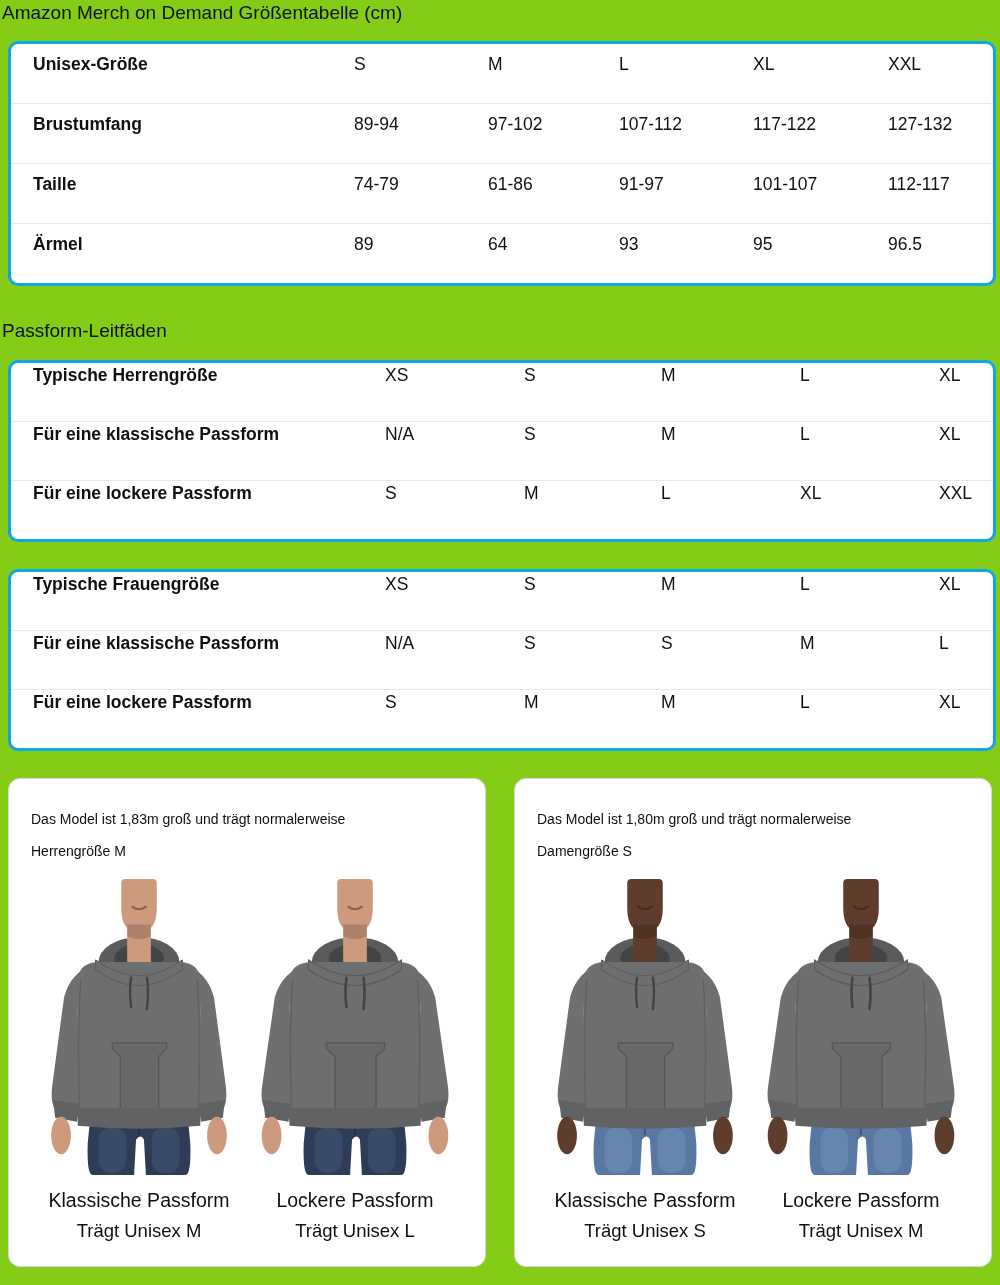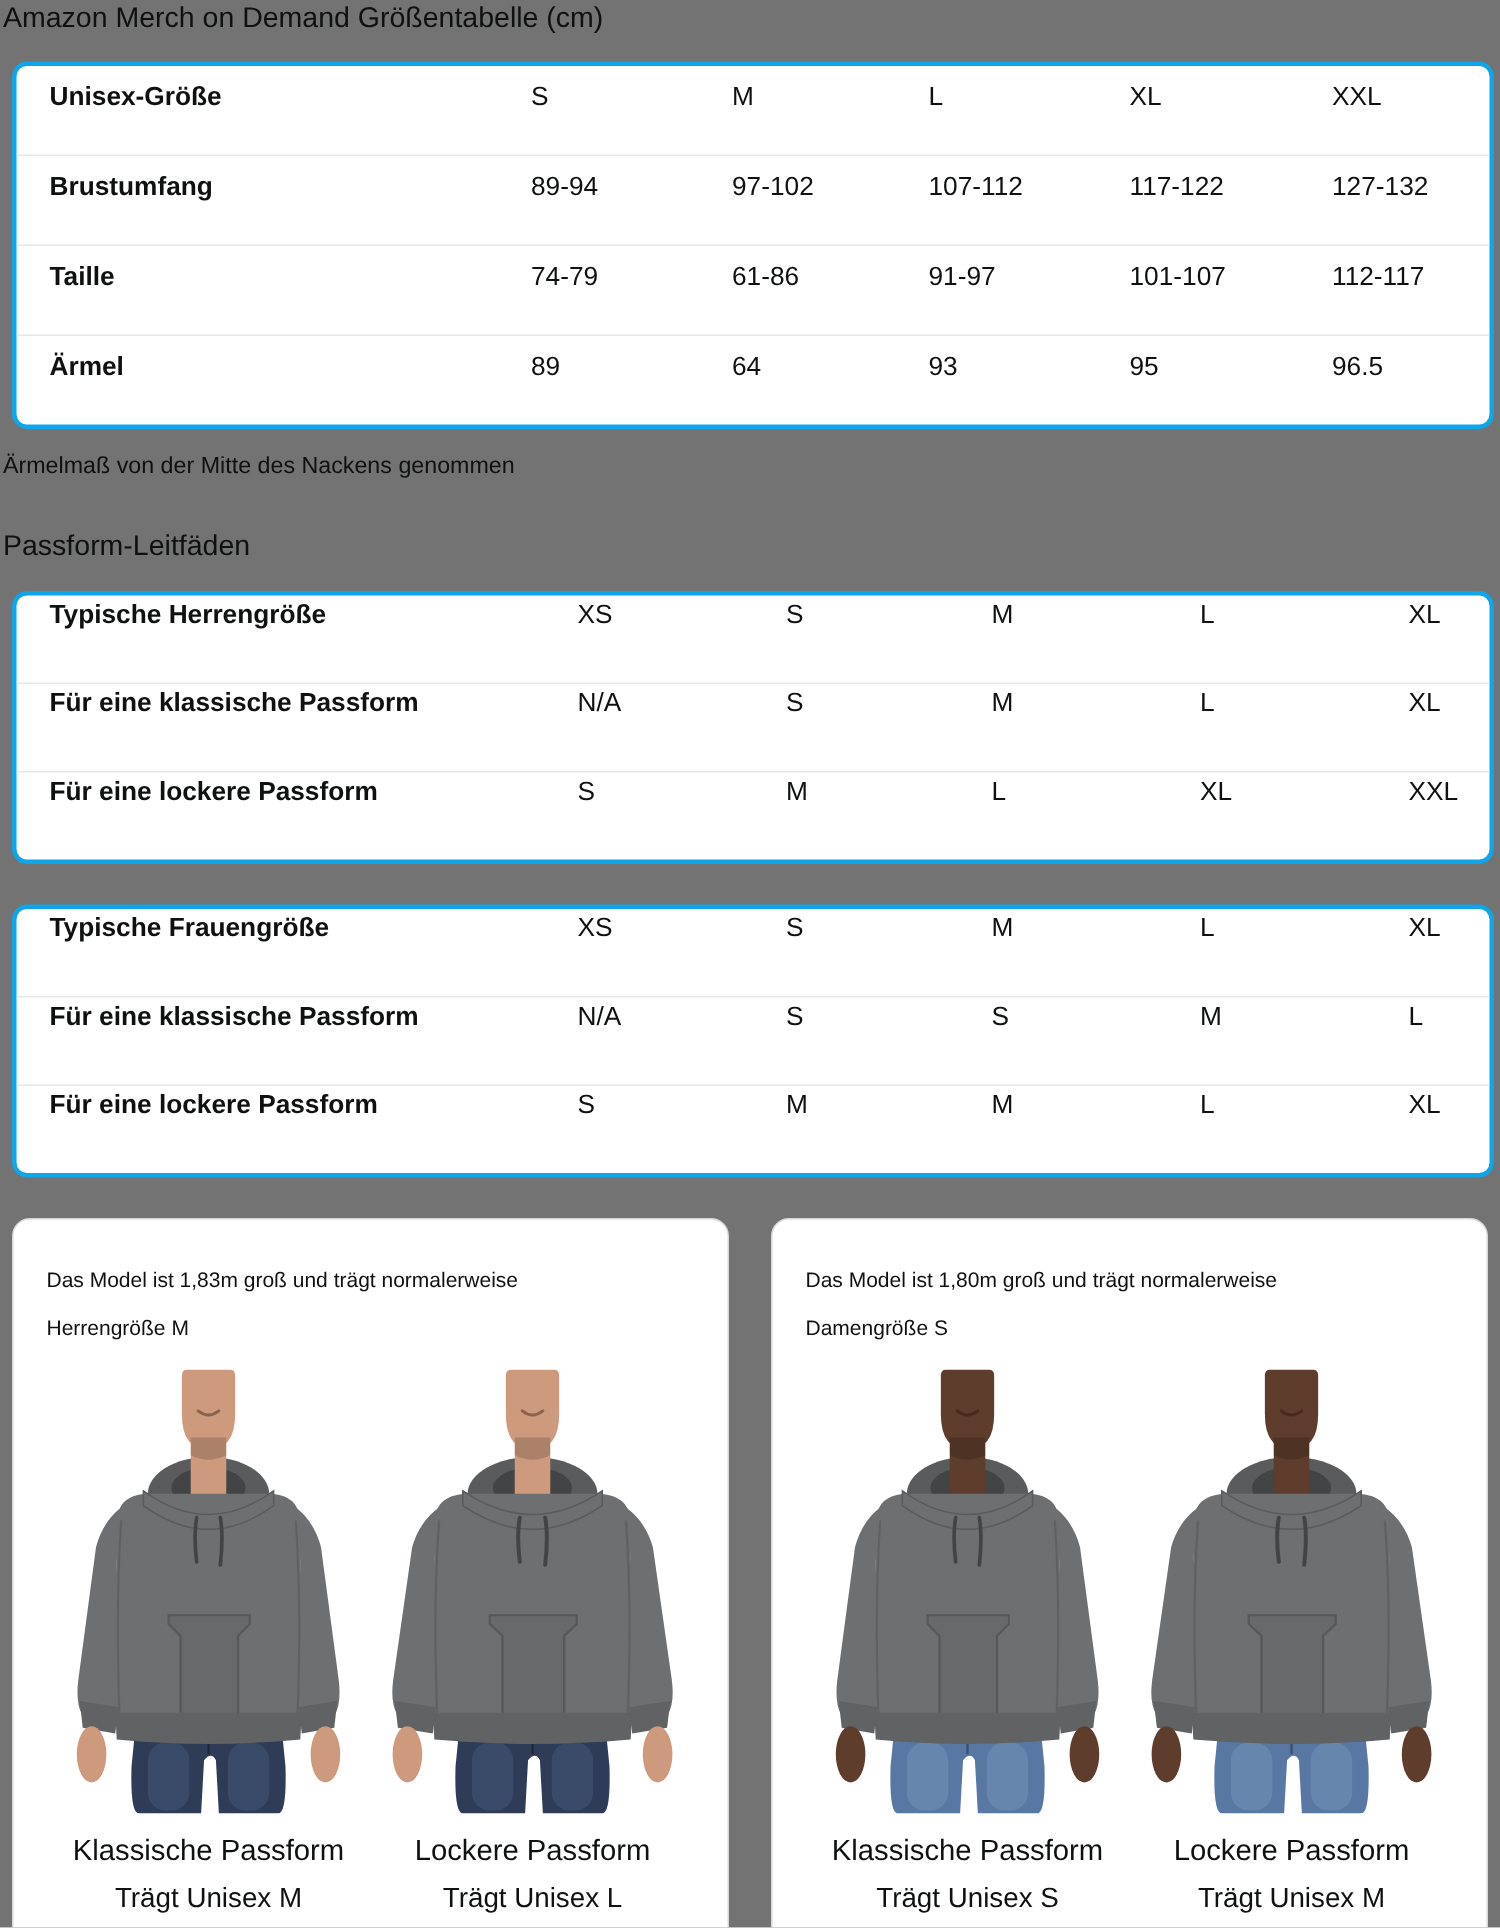--- a/index.html
+++ b/index.html
@@ -1,17 +1,17 @@
 <!DOCTYPE html>
 <html lang="de"><head>
 <meta charset="utf-8">
 <style>
   html,body{margin:0;padding:0;background:#fff;}
   .page{
-    width:1000px;height:1285px;background:#737373;position:relative;
+    width:1000px;height:1285px;background:#84cc16;position:relative;
     font-family:"Liberation Sans","DejaVu Sans",sans-serif;color:#0f1111;
     overflow:hidden;
   }
   .page-title{
     margin:1px 0 0 2px;font-size:19px;font-weight:400;line-height:23px;color:#0f1111;
   }
   .tbl{
     margin-left:8px;width:982px;border:3px solid #0ea5e9;border-radius:10px;
     background:#fff;overflow:hidden;
   }
@@ -79,21 +79,20 @@
         <div class="t-label">Ärmel</div>
         <div class="t-cell">89</div>
         <div class="t-cell">64</div>
         <div class="t-cell">93</div>
         <div class="t-cell">95</div>
         <div class="t-cell">96.5</div>
         <div></div>
       </div>
     </div>
 
-  <div class="note">Ärmelmaß von der Mitte des Nackens genommen</div>
 
   <div class="section-title">Passform-Leitfäden</div>
 
   <div class="tbl tbl-fit tbl-men" id="fitTableMen">
       <div class="t-row grid6">
         <div class="t-label">Typische Herrengröße</div>
         <div class="t-cell">XS</div>
         <div class="t-cell">S</div>
         <div class="t-cell">M</div>
         <div class="t-cell">L</div>

